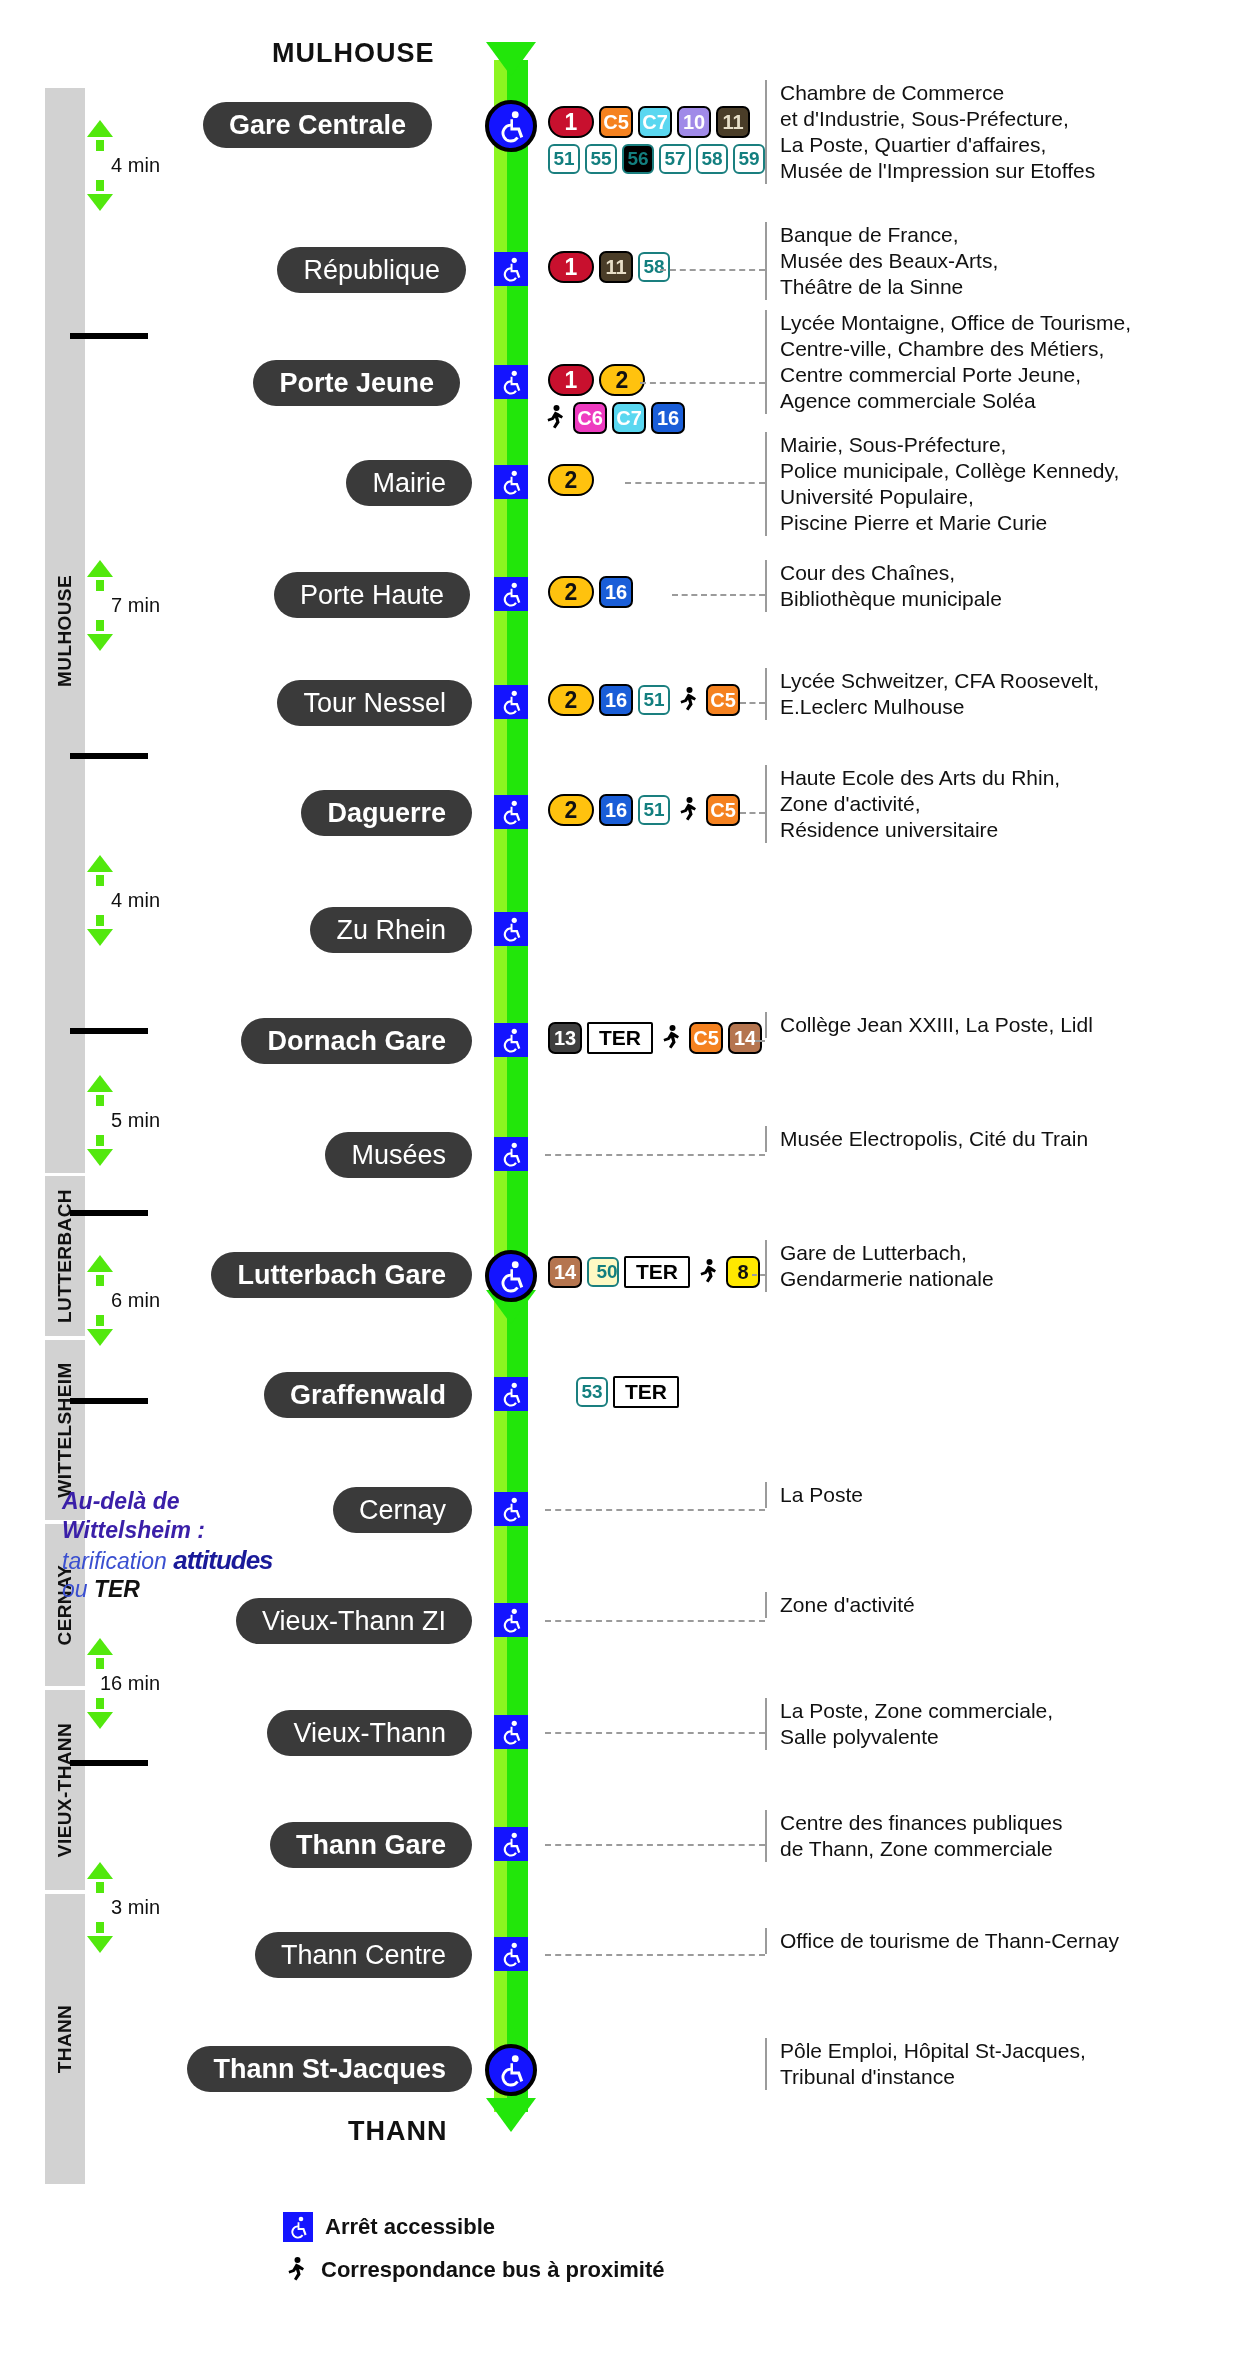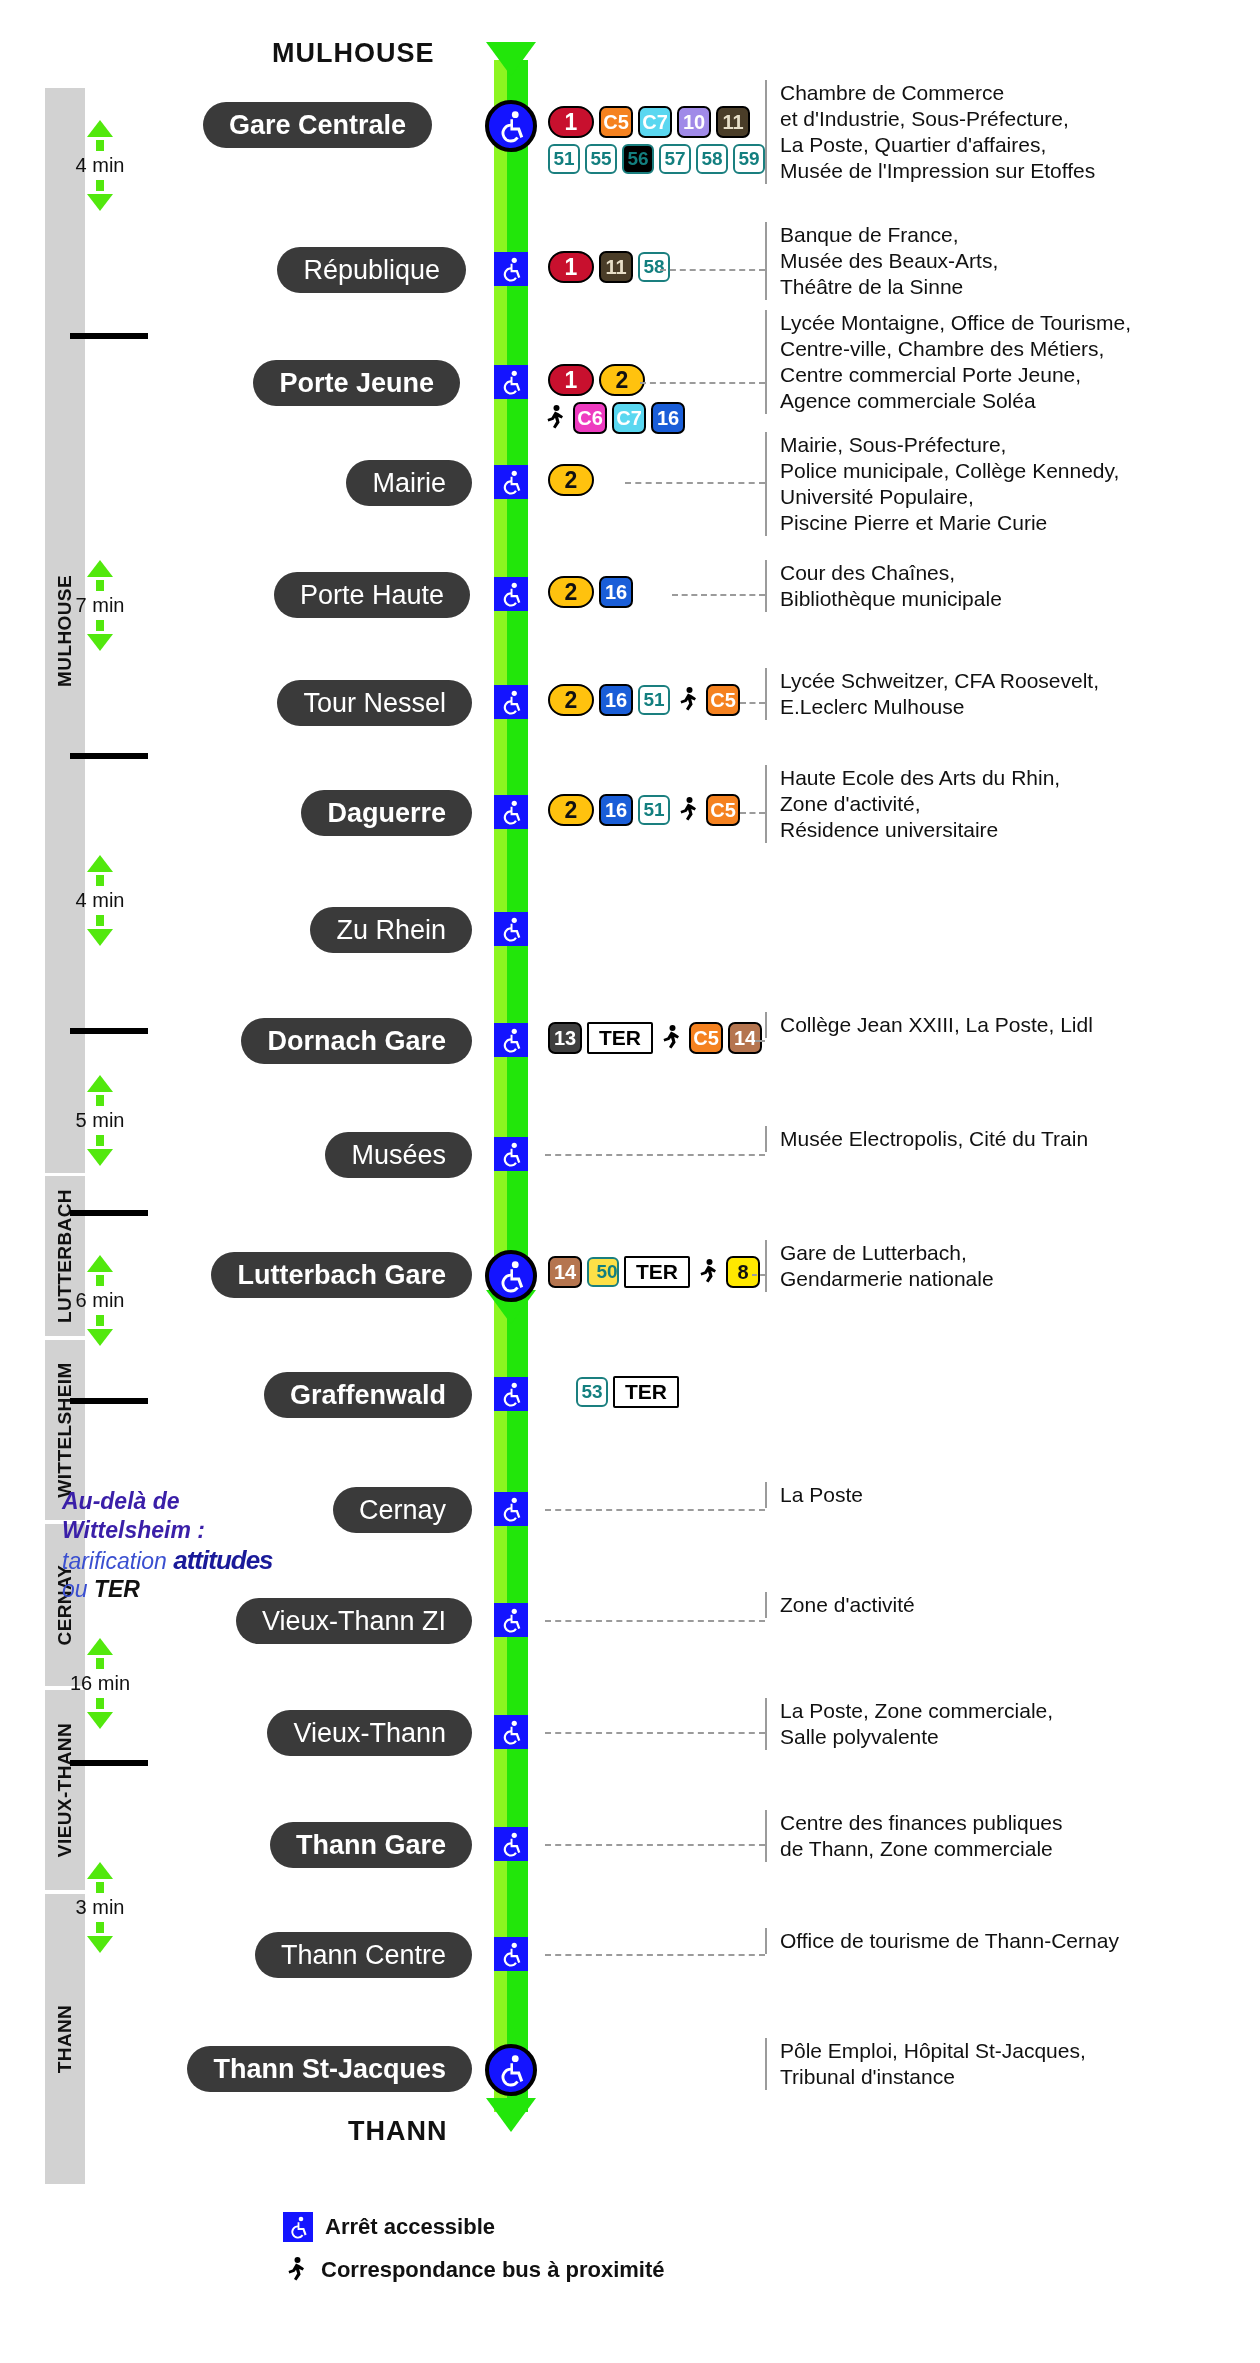--- a/index.html
+++ b/index.html
@@ -29,21 +29,21 @@
     background:linear-gradient(to right,#8cf520 0%,#8cf520 38%,#22e60a 38%,#22e60a 100%);
   }
   .arrow-head {
     position:absolute; width:0; height:0;
     border-left:25px solid transparent;
     border-right:25px solid transparent;
   }
   .arrow-down { border-top:34px solid #22e60a; }
 
   
-  .timemark { position:absolute; width:120px; text-align:center; }
+  .timemark { position:absolute; width:120px; text-align:right; }
   .timemark .tri { width:0;height:0;margin:0 auto;
      border-left:13px solid transparent;border-right:13px solid transparent; }
   .tri-up { border-bottom:17px solid #52e80d; }
   .tri-dn { border-top:17px solid #52e80d; }
   .timemark .dash { width:8px;height:11px;background:#52e80d;margin:3px auto; }
   .timemark .lbl { font-size:20px; color:#111; margin:2px 0; font-family:"Liberation Sans",sans-serif;}
   .zonebar { position:absolute; left:70px; width:78px; height:6px; background:#000; }
 
   
   .pill {
@@ -411,21 +411,21 @@
     <div class="pill major" style="top: 1252px; right: 788px;">Lutterbach Gare</div>
     <div class="ring-wrap" style="left: 485px; top: 1250px;">
       <svg viewBox="0 0 24 24">
         <circle cx="15" cy="4" r="2.4" fill="#fff"></circle>
         <path d="M13.4 7.2 L13.4 13 L18.2 13 L20.6 19.6 L18.6 20.4 L16.7 15.1 L11.6 15.1 L11.6 7.2 Z" fill="#fff"></path>
         <path d="M12 11.4 a5.6 5.6 0 1 0 4.6 8.7" fill="none" stroke="#fff" stroke-width="2"></path>
       </svg>
     </div>
     <div class="badges" style="left: 548px; top: 1256px;">
       <span class="bdg bdg-sq" style="background: rgb(181, 117, 79); color: rgb(255, 255, 255);">14</span>
-      <span class="bdg bdg-sqsm" style="background: #fde047; color: rgb(19, 127, 127); padding-left: 8px;">50</span>
+      <span class="bdg bdg-sqsm" style="background: #fef9c3; color: rgb(19, 127, 127); padding-left: 8px;">50</span>
       <span class="bdg bdg-ter">TER</span>
       <span class="walk">
         <svg viewBox="0 0 24 28">
           <circle cx="13.5" cy="4" r="3" fill="#000"></circle>
           <path d="M12 7.5 L8.5 13.5 L4.5 15 L5.3 17.6 L10.5 15.8 L12 13.8 L13.2 17.5 L10 23 L12.4 24.6 L16.6 18.4 L15.2 13 L18.7 14.6 L20 12.3 L15.6 9.2 Z" fill="#000"></path>
         </svg>
       </span>
       <span class="bdg bdg-sq" style="background: rgb(255, 232, 0); color: rgb(17, 17, 17);">8</span>
     </div>
     <div class="dashline" style="left: 752px; width: 13px; top: 1274px;"></div>

